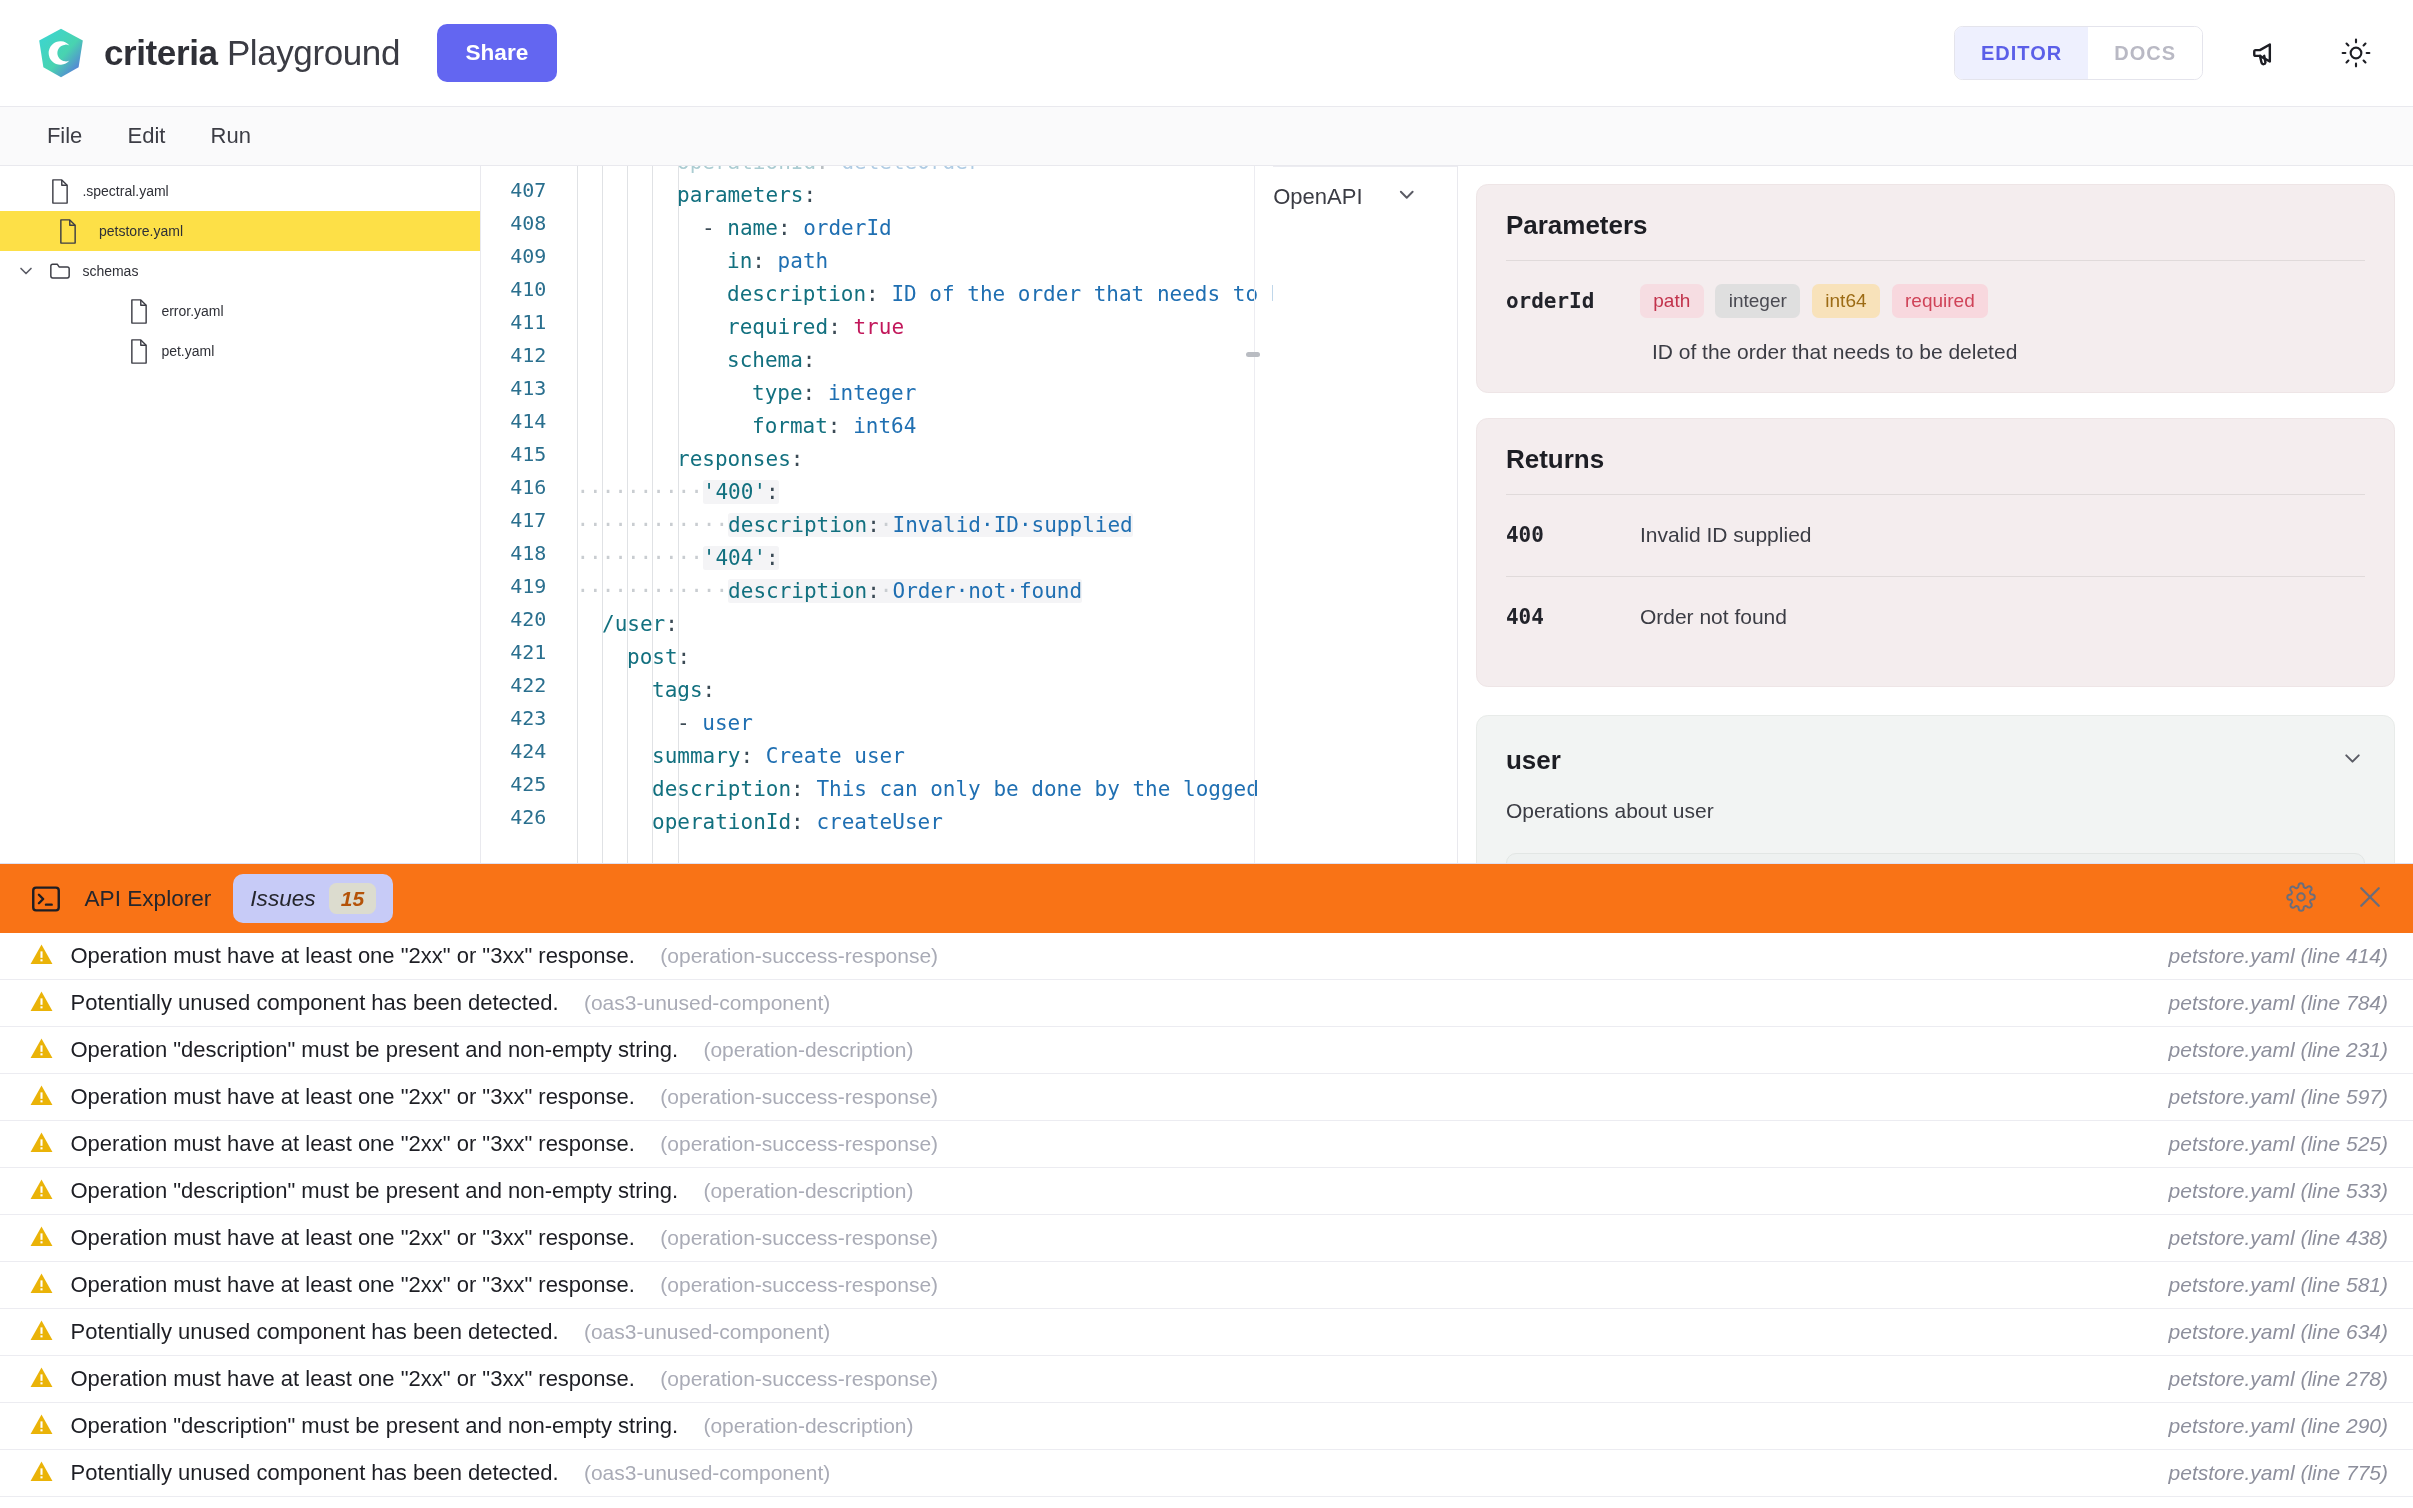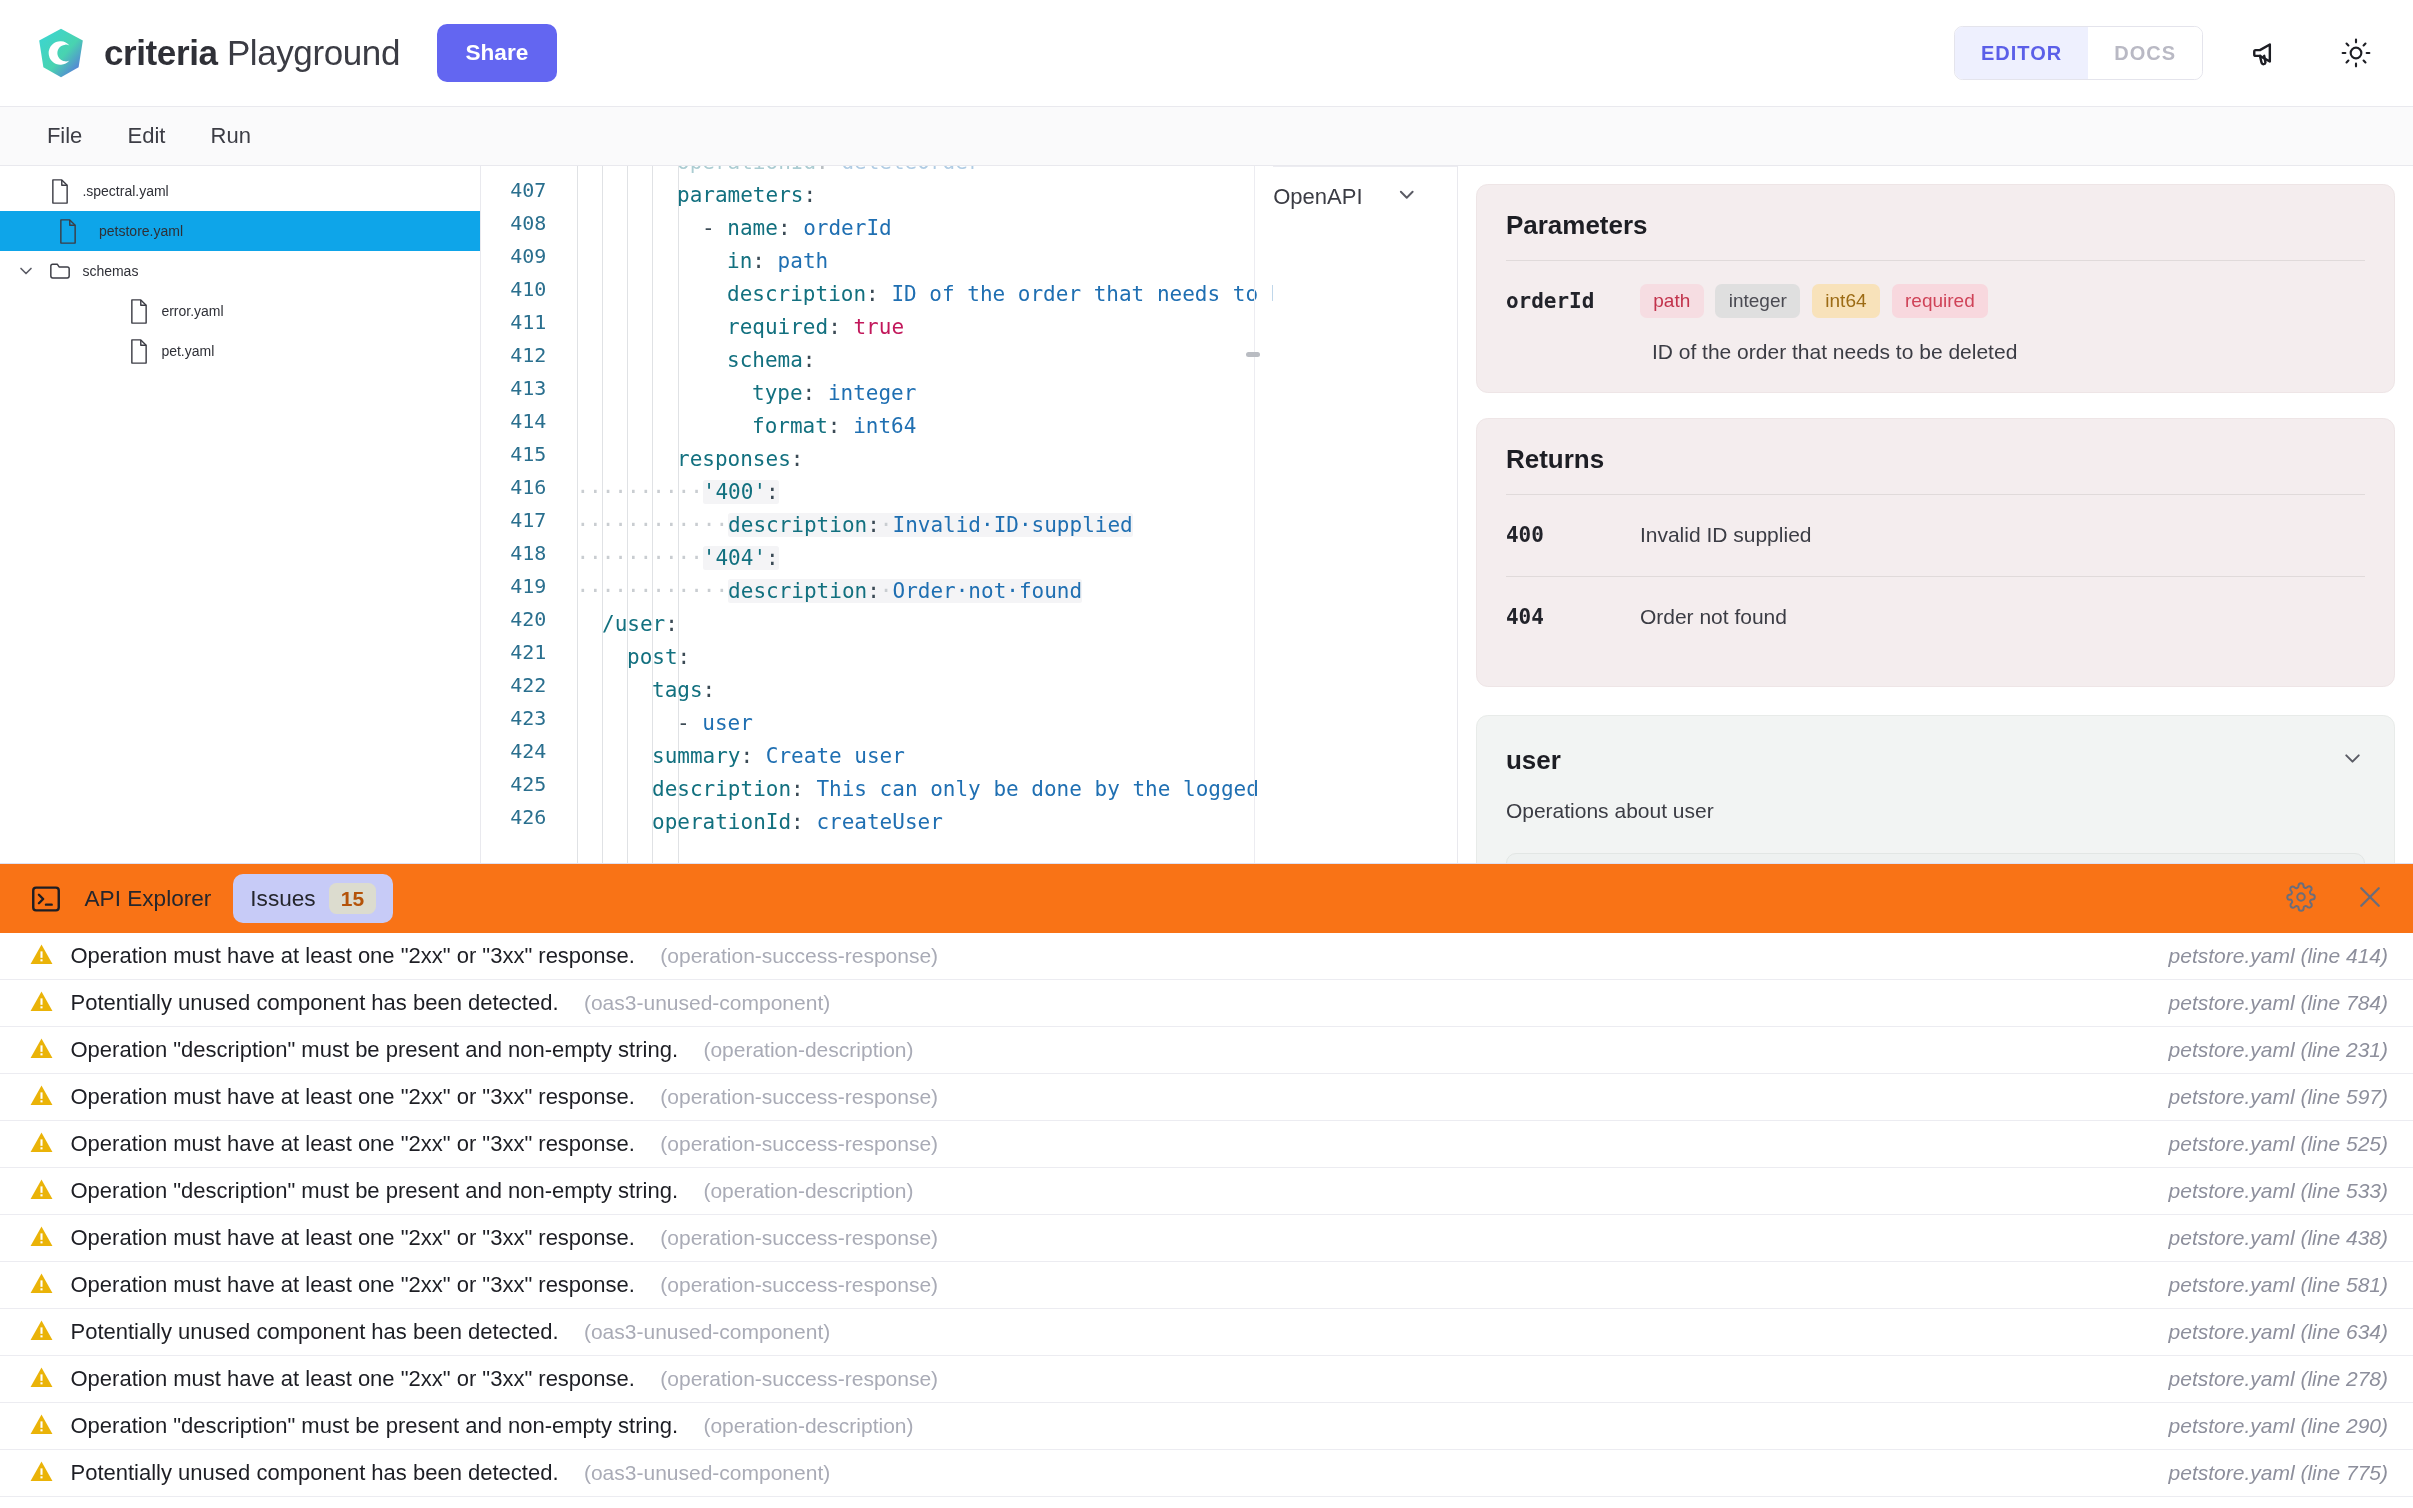--- a/index.html
+++ b/index.html
@@ -65,21 +65,21 @@
 
   
   .filetree {
     width: 481px; flex: 0 0 481px; background: #fff;
     border-right: 0.8px solid #e9e9ee; padding-top: 5px; overflow: hidden;
   }
   .tree-row {
     display: flex; align-items: center; height: 40px; cursor: pointer;
     font-size: 14px; color: #2f3037; padding-left: 15px; gap: 11.7px;
   }
-  .tree-row.selected { background: #0ea5e9; gap: 20px; }
+  .tree-row.selected { background: #fde047; gap: 20px; }
   .tree-row .chev { width: 22px; display: flex; justify-content: center; color: #5b5c66; }
   .tree-row .spacer { width: 22px; }
   .tree-row.nested { padding-left: 94px; }
   .ficon { width: 22px; height: 25px; display: block; }
 
   
   .editor {
     flex: 1 1 auto; min-width: 0; background: #fff; position: relative;
     display: flex; flex-direction: row; border-right: 0.8px solid #e9e9ee;
   }
@@ -158,21 +158,21 @@
   
   .bottom { flex: 0 0 645px; height: 645px; display: flex; flex-direction: column; border-top: 0.8px solid #dfe1f3; }
   .bottom-head {
     height: 69px; flex: 0 0 69px; background: #f97316; display: flex; align-items: center;
     padding: 0 28.5px 0 28.5px; gap: 22px;
   }
   .term-icon { width: 34px; height: 34px; }
   .bh-title { font-size: 22.6px; color: #25262d; }
   .tab-pill {
     display: flex; align-items: center; gap: 13.4px; background: #c7cbf7;
-    border-radius: 10px; padding: 9.2px 17px; cursor: pointer;
+    border-radius: 10px; padding: 9.2px 17px; cursor: pointer; font-style: italic;
   }
   .tab-pill .lbl { font-size: 22.6px; color: #25262d; }
   .tab-pill .cnt {
     background: #dcdccf; color: #b45309; font-size: 21px; font-weight: 600;
     border-radius: 7.5px; padding: 3.4px 11.7px;
   }
   .bh-right { margin-left: auto; display: flex; align-items: center; gap: 39px; }
 
   .issues { flex: 1 1 auto; overflow: hidden; background: #fff; }
   .issue-row {

